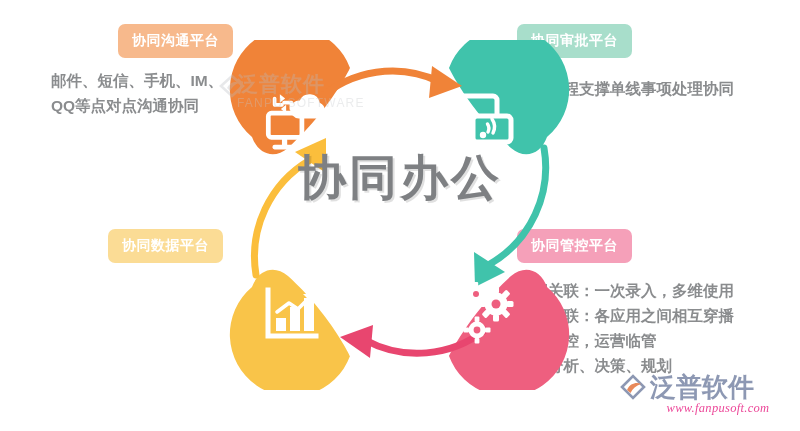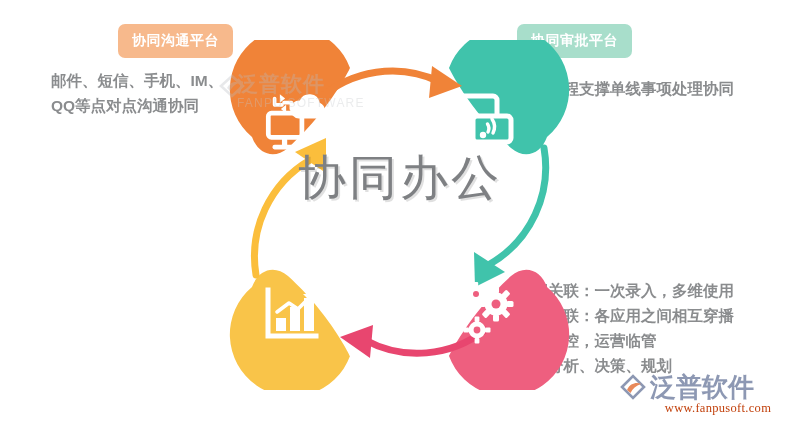--- a/index.html
+++ b/index.html
@@ -54,21 +54,21 @@
   #desc-ctrl { left: 517px; top: 278px; width: 280px; }
 
   
   #center-title {
     position: absolute;
     left: 270px;
     top: 148px;
     width: 260px;
     text-align: center;
     font-size: 48px;
-    font-weight: normal;
+    font-weight: bold;
     color: #7E8083;
     letter-spacing: 3px;
     text-shadow: 2px 2px 0 rgba(0,0,0,0.12);
     line-height: 60px;
   }
 
   
   #diagram {
     position: absolute;
     left: 200px;
@@ -121,34 +121,37 @@
   #brand-name {
     font-size: 26px;
     font-weight: bold;
     color: #8D98B3;
     letter-spacing: 0px;
     line-height: 30px;
   }
   #brand-url {
     font-family: "Liberation Serif", "DejaVu Serif", serif;
     font-size: 12.5px;
-    color: #c2410c;
+    color: #ec4899;
     letter-spacing: 0.3px;
     text-align: center;
     margin-top: -1px;
     padding-left: 26px;
+    font-style: italic;
   }
 </style>
 </head>
 <body>
 
 <div id="canvas">
 
   <div class="badge" id="badge-comm">协同沟通平台</div>
   <div class="badge" id="badge-appr">协同审批平台</div>
+  <div class="badge" id="badge-data">协同数据平台</div>
+  <div class="badge" id="badge-ctrl">协同管控平台</div>
 
   <div class="desc" id="desc-comm">邮件、短信、手机、IM、
 QQ等点对点沟通协同</div>
   <div class="desc" id="desc-appr">工作流程支撑单线事项处理协同</div>
   <div class="desc" id="desc-ctrl">数据关联：一次录入，多维使用
 应用关联：各应用之间相互穿播
 多维管控，运营临管
 多维分析、决策、规划</div>
 
   <svg id="diagram" viewBox="0 0 400 350">

